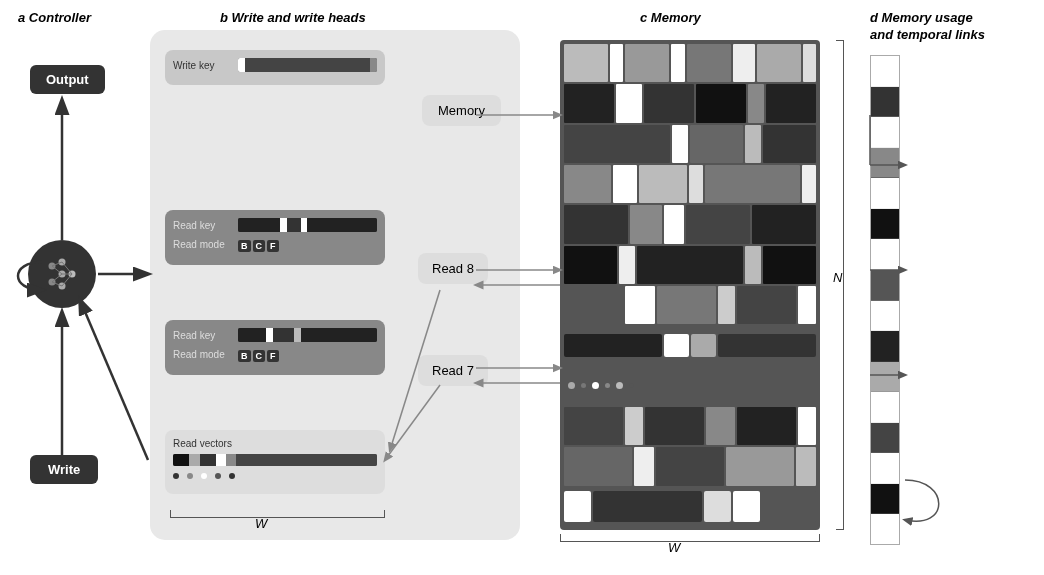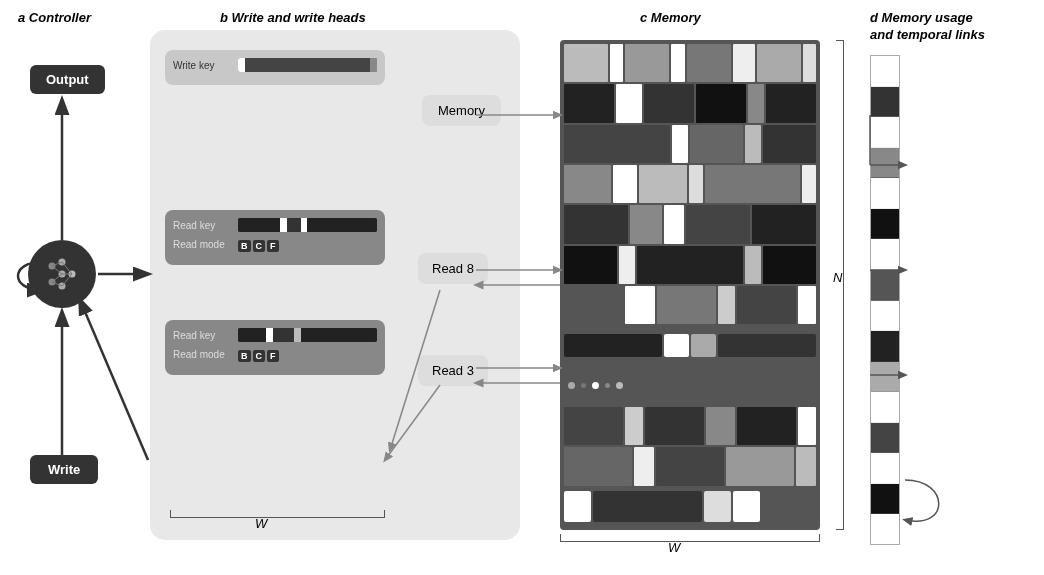--- a/index.html
+++ b/index.html
@@ -246,32 +246,56 @@
     <div class="vector-row">
       <span class="vector-label" style="color:#ddd;">Read mode</span>
       <div class="mode-badges">
         <span class="badge">B</span>
         <span class="badge">C</span>
         <span class="badge">F</span>
       </div>
     </div>
   </div>
 
+  <div class="read-vectors-section">
+    <div class="vector-row">
+      <span style="font-size:10px;color:#333;">Read vectors</span>
+    </div>
+    <div class="vector-row">
+      <div class="vector-strip" style="background:#555;height:12px;">
+        <div style="width:8%;background:#111;"></div>
+        <div style="width:5%;background:#aaa;"></div>
+        <div style="width:8%;background:#333;"></div>
+        <div style="width:5%;background:#fff;"></div>
+        <div style="width:5%;background:#888;"></div>
+        <div style="width:69%;background:#444;"></div>
+      </div>
+    </div>
+    <div class="vector-row" style="margin-top:4px;">
+      <div style="display:flex;gap:8px;padding:2px 0;">
+        <div style="width:6px;height:6px;border-radius:50%;background:#333;"></div>
+        <div style="width:6px;height:6px;border-radius:50%;background:#888;"></div>
+        <div style="width:6px;height:6px;border-radius:50%;background:#fff;"></div>
+        <div style="width:6px;height:6px;border-radius:50%;background:#555;"></div>
+        <div style="width:6px;height:6px;border-radius:50%;background:#333;"></div>
+      </div>
+    </div>
+  </div>
 
   <div class="w-label" style="left:255px; top:516px;">
     <span class="italic">W</span>
   </div>
 
   <div style="position:absolute;left:170px;top:510px;width:215px;border-bottom:1.5px solid #555;border-left:1.5px solid #555;border-right:1.5px solid #555;height:8px;"></div>
 
   <div class="action-btn write-btn" style="position:absolute;left:422px;top:95px;background:#ddd;border-radius:8px;padding:8px 16px;font-size:13px;">Memory</div>
 
   <div class="action-btn read1-btn" style="position:absolute;left:418px;top:253px;background:#ddd;border-radius:8px;padding:8px 14px;font-size:13px;">Read 8</div>
 
-  <div class="action-btn read2-btn" style="position:absolute;left:418px;top:355px;background:#ddd;border-radius:8px;padding:8px 14px;font-size:13px;">Read 3</div>
+  <div class="action-btn read2-btn" style="position:absolute;left:418px;top:355px;background:#ddd;border-radius:8px;padding:8px 14px;font-size:13px;">Read 7</div>
 
   <div class="memory-panel">
 
     <div style="padding:4px;display:flex;flex-direction:column;gap:2px;height:100%;">
 
       <div style="display:flex;gap:2px;height:8%;align-items:center;">
         <div style="flex:1;height:100%;background:#bbb;border-radius:1px;"></div>
         <div style="flex:0.3;height:100%;background:#fff;border-radius:1px;"></div>
         <div style="flex:1;height:100%;background:#999;border-radius:1px;"></div>
         <div style="flex:0.3;height:100%;background:#fff;border-radius:1px;"></div>

